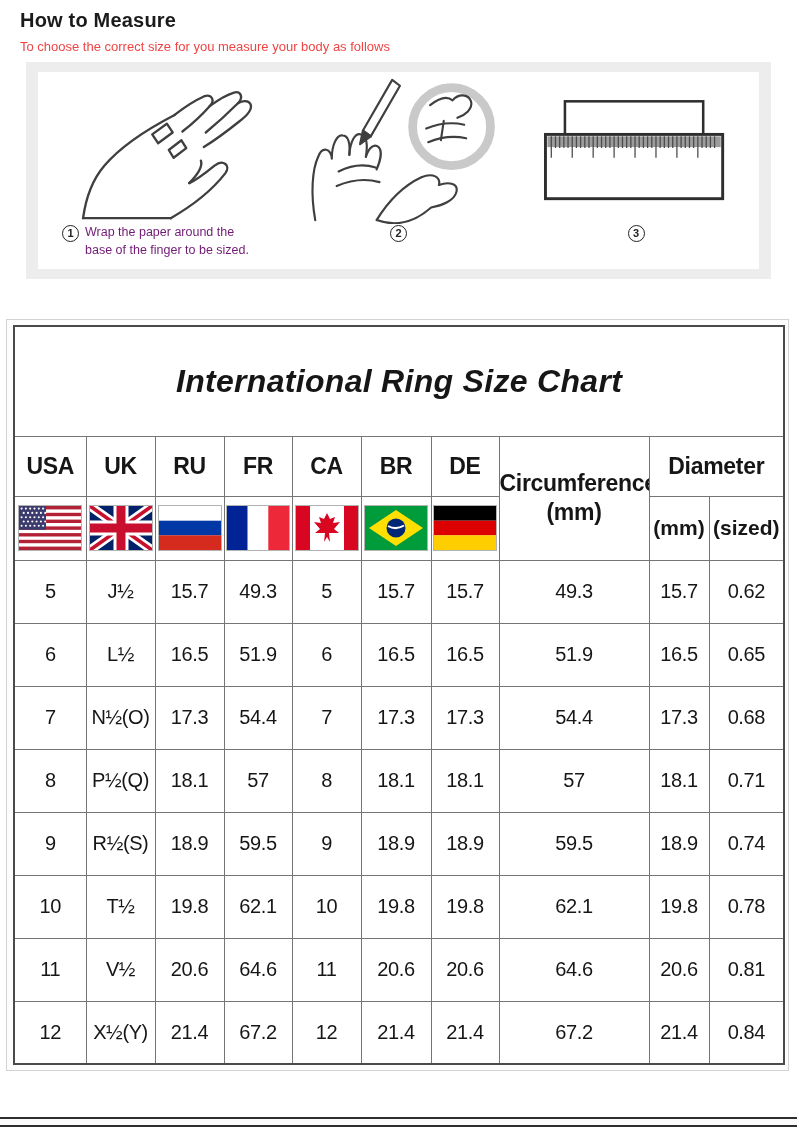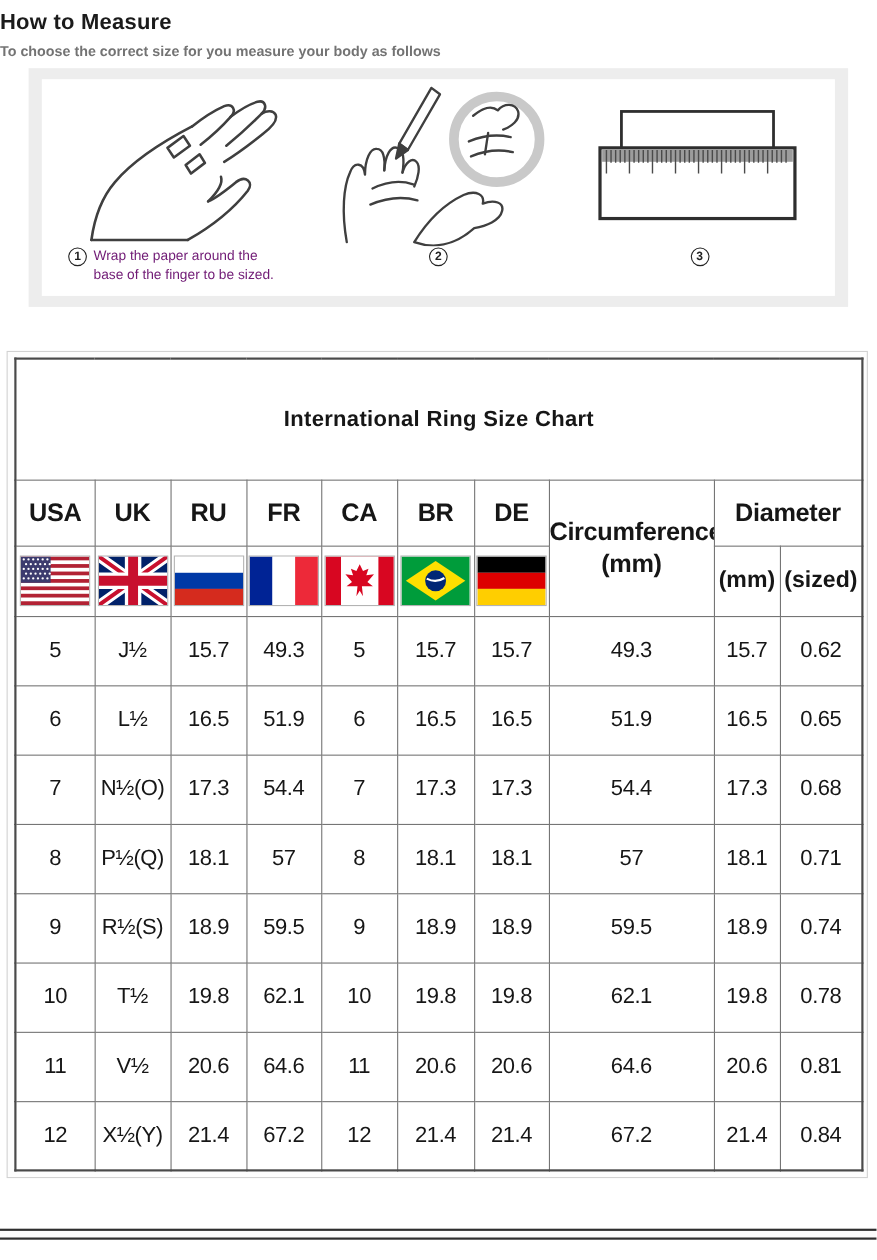--- a/index.html
+++ b/index.html
@@ -4,23 +4,23 @@
 <style>
   * { margin: 0; padding: 0; box-sizing: border-box; }
   html, body { background: #ffffff; }
   body {
     width: 797px; height: 1145px; overflow: hidden;
     font-family: "Liberation Sans", sans-serif;
     color: #141414;
   }
 
   
-  .page-header { padding: 9px 8px 0 0; }
+  .page-header { padding: 9px 8px 0 20px; }
   .page-title { font-size: 20px; font-weight: 700; letter-spacing: 0.2px; color: #1b1b1b; }
-  .page-subtitle { margin-top: 7px; font-size: 13px; font-weight: 700; color: #737373; }
+  .page-subtitle { margin-top: 7px; font-size: 13px; font-weight: 400; color: #ef4444; }
 
   
   .measure-section {
     margin: 8px 26px 0 26px;
     background: #ededed;
     padding: 10px 12px;
   }
   .measure-panel {
     background: #ffffff;
     display: flex;
@@ -49,21 +49,21 @@
     width: 770px; table-layout: fixed; border-collapse: collapse;
     background: #fff;
   }
   .ring-table th, .ring-table td {
     border: 1.5px solid #757575;
     text-align: center; vertical-align: middle;
     color: #161616;
     overflow: hidden;
   }
   table.ring-table { border: 2px solid #4a4a4a; }
-  .chart-title-cell { height: 110px; font-size: 20px; font-weight: 700; letter-spacing: 0.3px; }
+  .chart-title-cell { height: 110px; font-size: 32px; font-weight: 700; letter-spacing: 0.3px; font-style: italic; }
   .hdr-row th { height: 60px; font-size: 23px; font-weight: 700; letter-spacing: -0.3px; }
   .flag-row th { height: 64px; font-size: 21px; font-weight: 700; padding: 0; }
   .circ-cell { font-size: 22px; font-weight: 700; line-height: 1.25; letter-spacing: -0.3px; }
   .ring-table td { height: 63px; font-size: 20px; font-weight: 400; letter-spacing: -0.4px; }
   .flag { width: 64px; height: 46px; border: 1px solid #b3b3b3; display: inline-block; vertical-align: middle; }
 
   
   .bottom-rule {
     margin-top: 46px;
     height: 10px;

